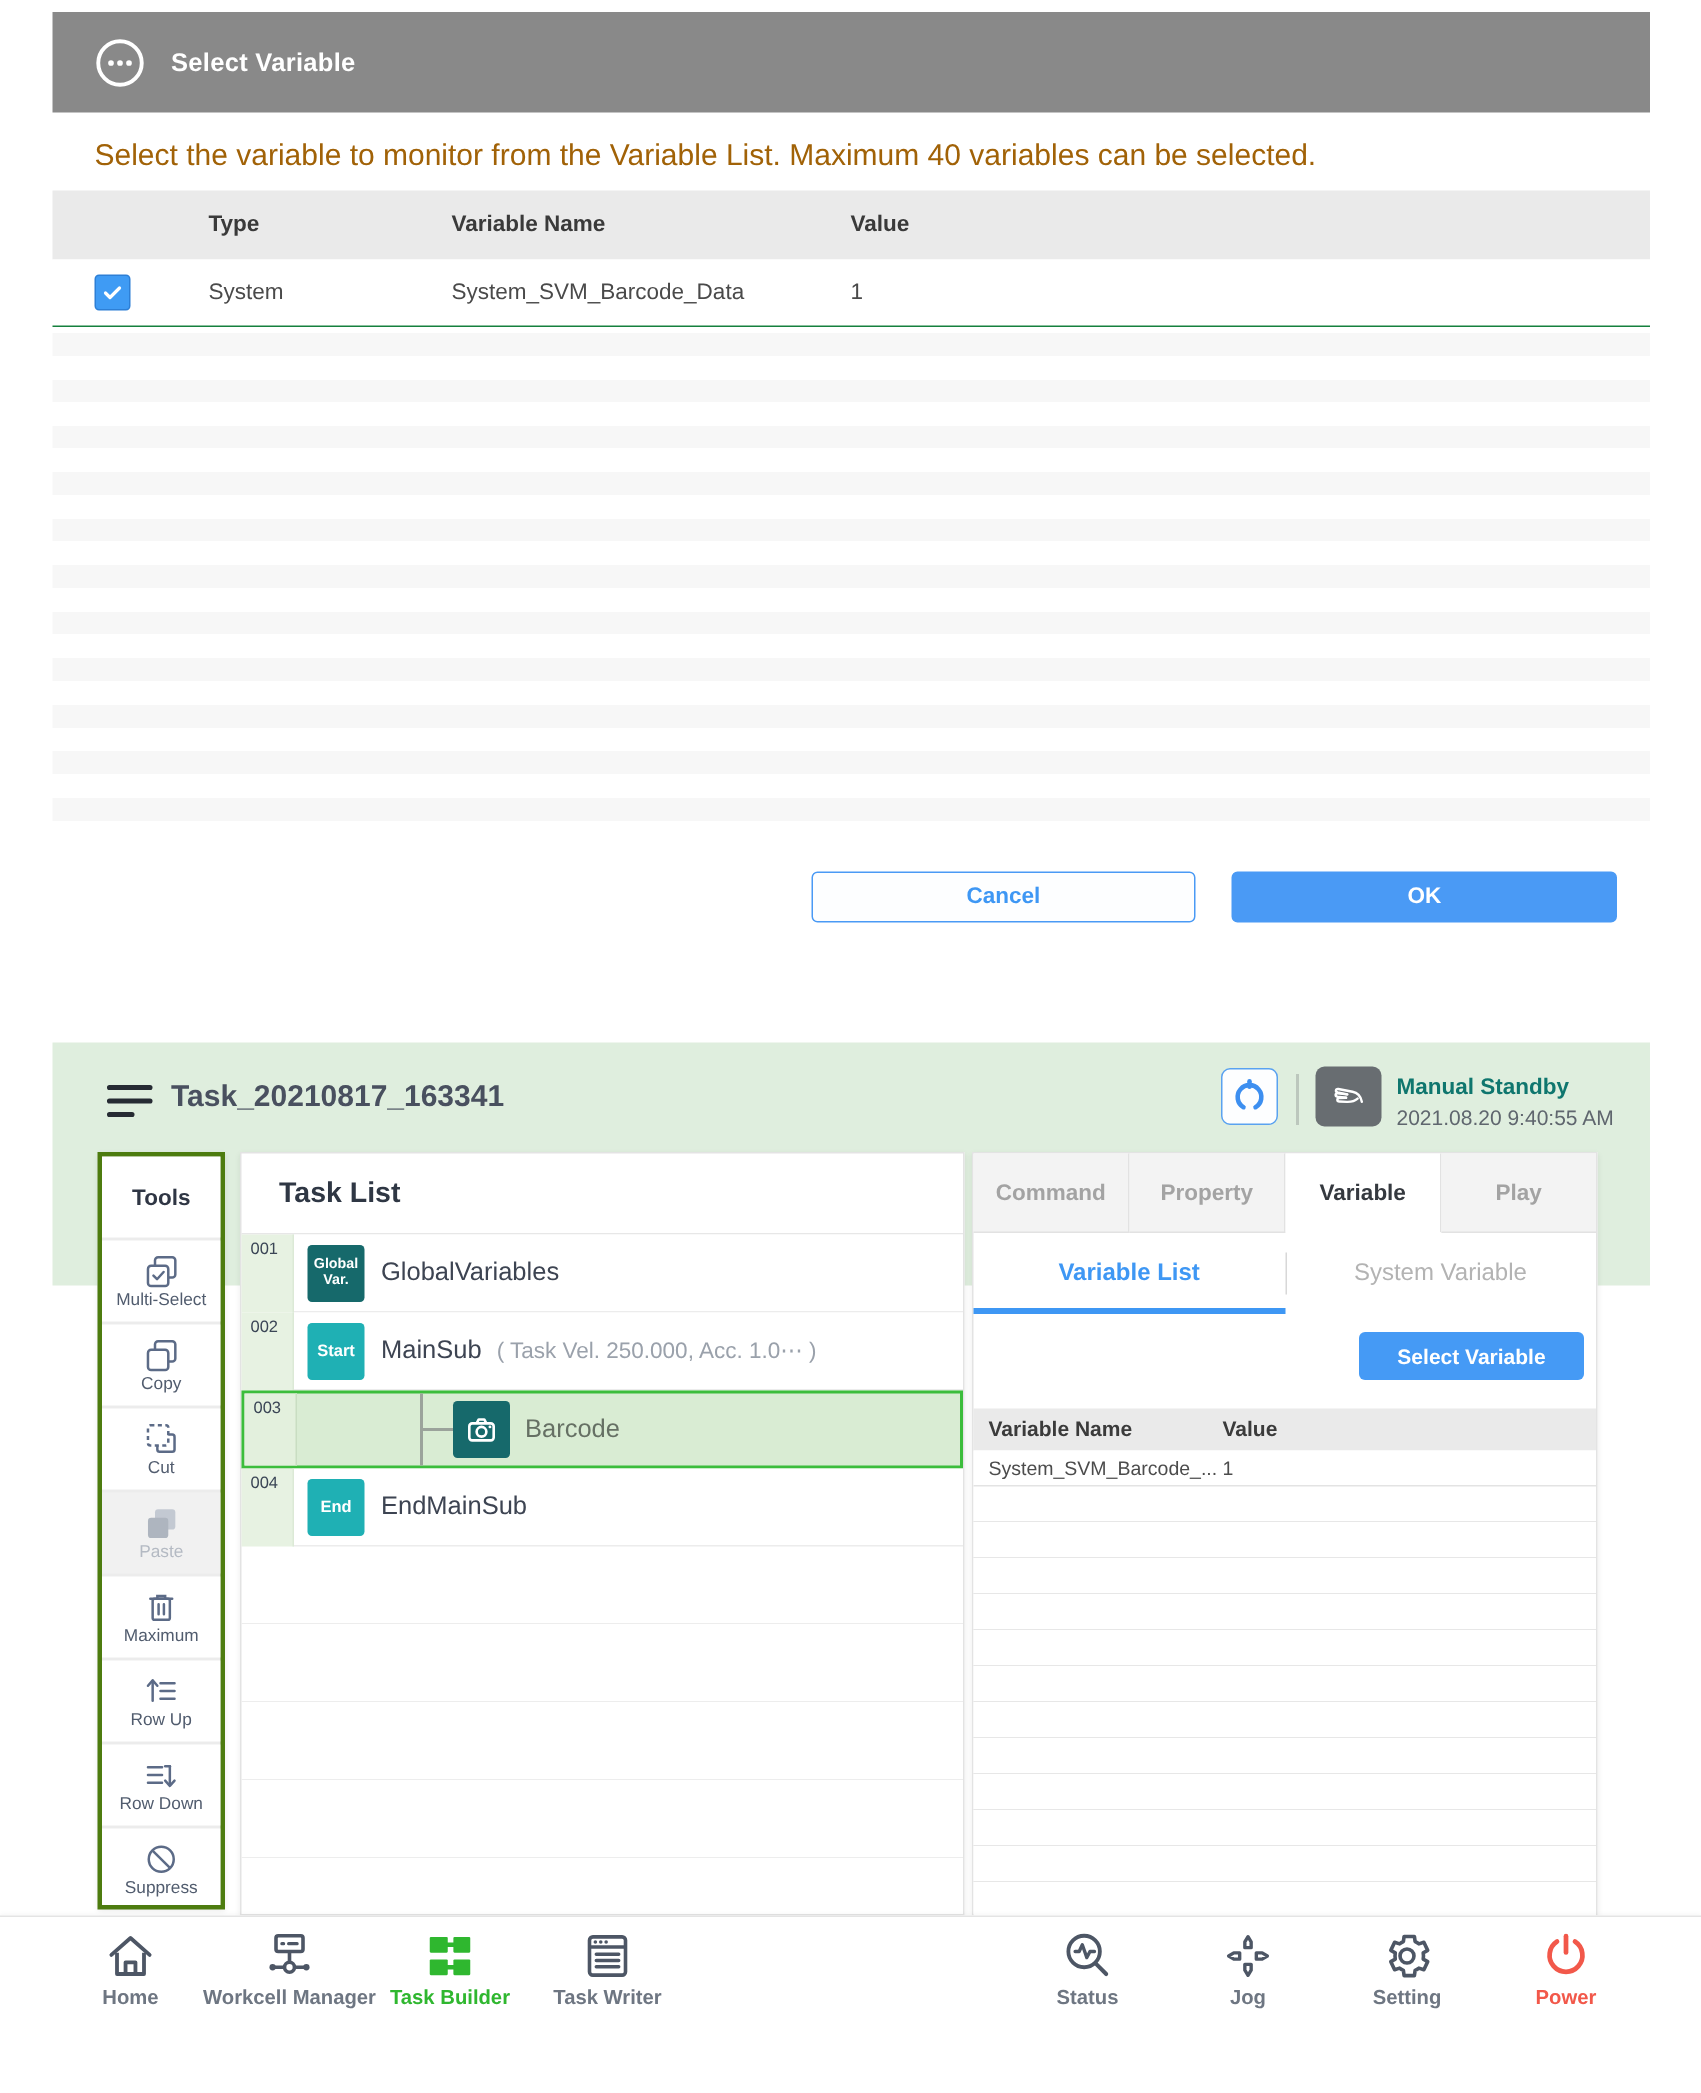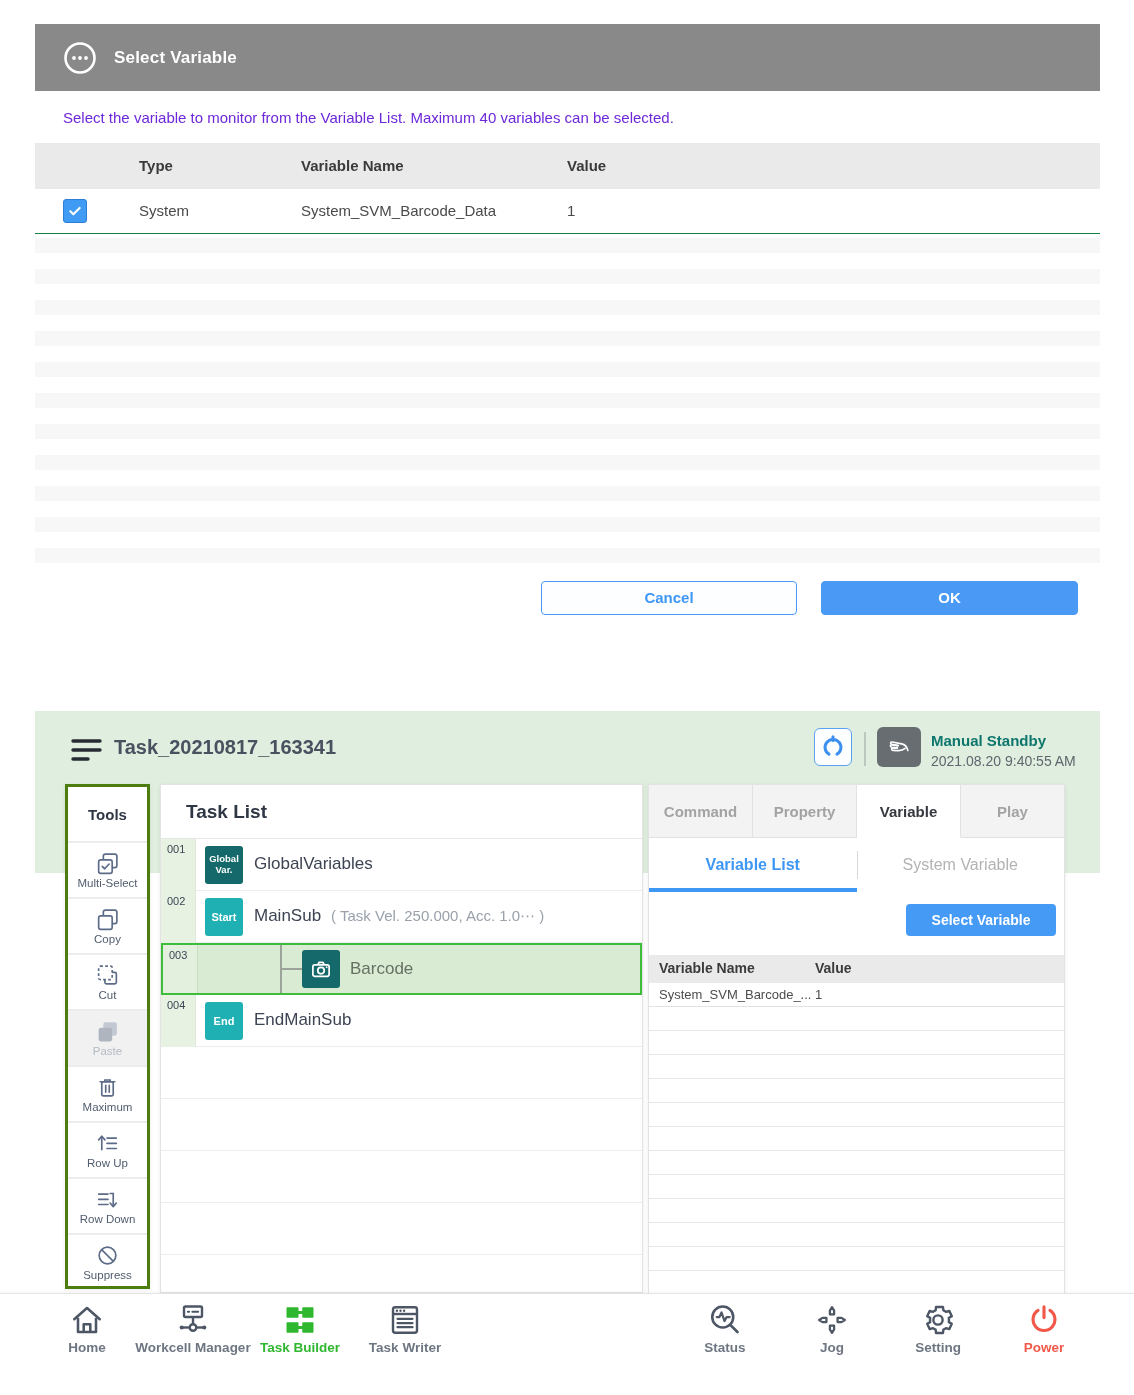--- a/index.html
+++ b/index.html
@@ -1,25 +1,25 @@
 <!DOCTYPE html>
 <html><head>
 <meta charset="utf-8">
 <style>
   * { box-sizing: border-box; margin: 0; padding: 0; }
   html,body { width:1134px; height:1395px; }
   body { font-family: "Liberation Sans", sans-serif; background:#fff; }
   .page { position:relative; width:1134px; height:1395px; background:#fff; overflow:hidden; }
-  .abs { position:absolute;margin-top:16px; }
+  .abs { position:absolute; }
 
   
   .modal-header { left:35px; top:8px; width:1065px; height:67px; background:#898989;
     display:flex; align-items:center; padding-left:28px; }
   .modal-title { color:#fff; font-size:17px; font-weight:bold; margin-left:17px; letter-spacing:.2px; }
-  .modal-instruction { left:63px; top:93px; font-size:15px; color:#6d28d9; }
+  .modal-instruction { left:63px; top:93px; font-size:20px; color:#a16207; }
   .mtable-head { left:35px; top:127px; width:1065px; height:46px; background:#eaeaea; }
   .mtable-head span { position:absolute; top:14px; font-size:15px; font-weight:bold; color:#3a3a3a; }
   .mcol-type { left:104px; } .mcol-name { left:266px; } .mcol-value { left:532px; }
   .mtable-row { left:35px; top:173px; width:1065px; height:45px; background:#fff;
     border-bottom:1px solid #15803d; }
   .mtable-row span { position:absolute; top:13px; font-size:15px; color:#4a4a4a; }
   .checkbox { position:absolute; left:28px; top:10px; width:24px; height:24px; border-radius:3px;
     background:#3f9bf4; border:1.5px solid #2d7fd6; display:flex; align-items:center; justify-content:center; }
   .mtable-stripes { left:35px; top:222px; width:1065px; height:330px;
     background:repeating-linear-gradient(to bottom,#f7f7f7 0 15px,#ffffff 15px 31px); }

